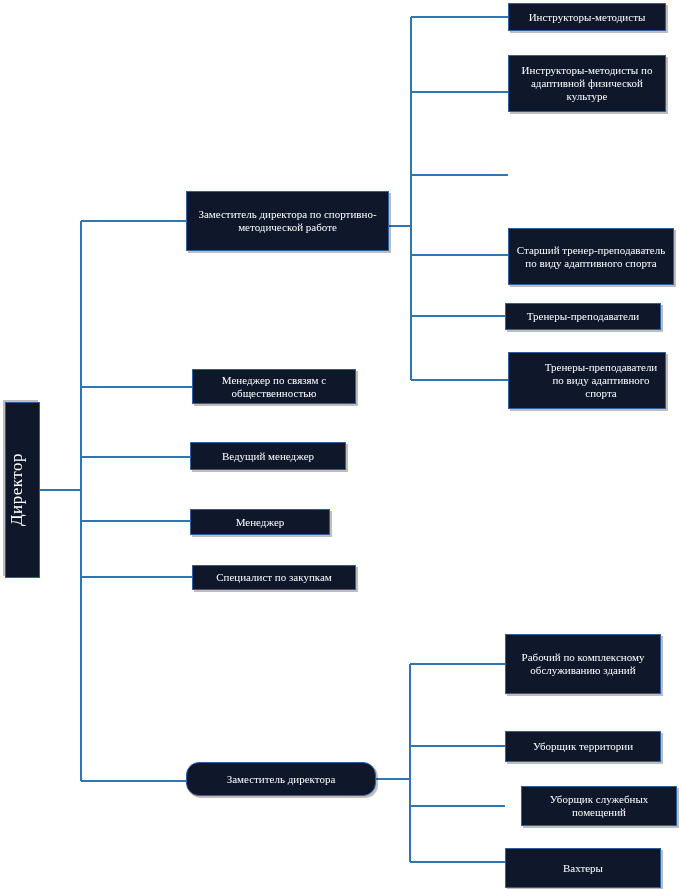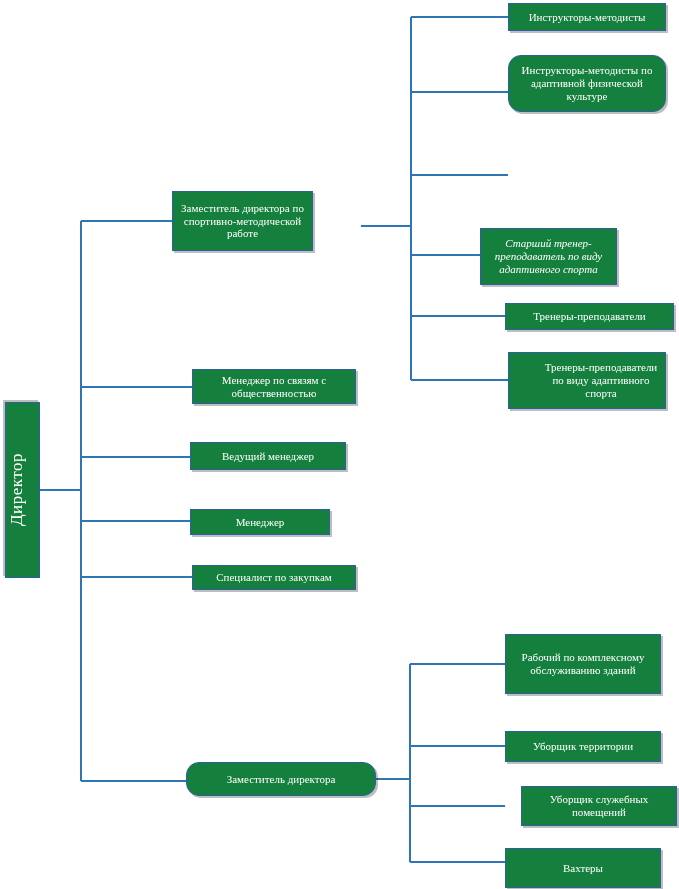--- a/index.html
+++ b/index.html
@@ -22,21 +22,21 @@
     position: absolute;
     left: 0;
     top: 0;
     width: 679px;
     height: 889px;
     pointer-events: none;
   }
   .node {
     position: absolute;
     box-sizing: border-box;
-    background: #15803d;
+    background: #0f172a;
     border: 1px solid #2E5FA3;
     color: #ffffff;
     display: flex;
     align-items: center;
     justify-content: center;
     text-align: center;
     line-height: 1.18;
     font-size: 11px;
     padding: 1px 4px;
     z-index: 2;
@@ -96,21 +96,21 @@
       <path d="M410,746 L505,746"></path>
       <path d="M410,806 L505,806"></path>
       <path d="M410,862 L505,862"></path>
     </g>
   </svg>
 
   <div class="node node-director" id="node-director" style="left: 5px; top: 402px; width: 35px; height: 176px;">
     <span class="label">Директор</span>
   </div>
 
-  <div class="node node-big" id="node-l1-0" style="left: 172px; top: 191px; width: 141px; height: 60px;">
+  <div class="node node-big" id="node-l1-0" style="left: 186px; top: 191px; width: 203px; height: 60px;">
     <span class="label">Заместитель директора по спортивно-методической работе</span>
   </div>
   <div class="node" id="node-l1-1" style="left: 192px; top: 369px; width: 164px; height: 35px;">
     <span class="label">Менеджер по связям с общественностью</span>
   </div>
   <div class="node" id="node-l1-2" style="left: 190px; top: 442px; width: 156px; height: 28px;">
     <span class="label">Ведущий менеджер</span>
   </div>
   <div class="node" id="node-l1-3" style="left: 190px; top: 509px; width: 140px; height: 26px;">
     <span class="label">Менеджер</span>
@@ -118,27 +118,27 @@
   <div class="node" id="node-l1-4" style="left: 192px; top: 565px; width: 164px; height: 25px;">
     <span class="label">Специалист по закупкам</span>
   </div>
   <div class="node" id="node-l1-5" style="left: 186px; top: 762px; width: 190px; height: 34px; border-radius: 13px;">
     <span class="label">Заместитель директора</span>
   </div>
 
   <div class="node" id="node-sp-0" style="left: 508px; top: 3px; width: 158px; height: 28px;">
     <span class="label">Инструкторы-методисты</span>
   </div>
-  <div class="node" id="node-sp-1" style="left: 508px; top: 55px; width: 158px; height: 57px; border-radius: 13px;">
+  <div class="node" id="node-sp-1" style="left: 508px; top: 55px; width: 158px; height: 57px;">
     <span class="label">Инструкторы-методисты по адаптивной физической культуре</span>
   </div>
-  <div class="node" id="node-sp-3" style="left: 480px; top: 228px; width: 137px; height: 57px; font-style: italic;">
+  <div class="node" id="node-sp-3" style="left: 508px; top: 228px; width: 166px; height: 57px;">
     <span class="label">Старший тренер-преподаватель по виду адаптивного спорта</span>
   </div>
-  <div class="node" id="node-sp-4" style="left: 505px; top: 303px; width: 169px; height: 27px;">
+  <div class="node" id="node-sp-4" style="left: 505px; top: 303px; width: 156px; height: 27px;">
     <span class="label">Тренеры-преподаватели</span>
   </div>
   <div class="node" id="node-sp-5" style="left: 508px; top: 352px; width: 158px; height: 57px; padding-left: 32px;">
     <span class="label">Тренеры-преподаватели по виду адаптивного спорта</span>
   </div>
 
   <div class="node" id="node-dp-0" style="left: 505px; top: 634px; width: 156px; height: 60px;">
     <span class="label">Рабочий по комплексному обслуживанию зданий</span>
   </div>
   <div class="node" id="node-dp-1" style="left: 505px; top: 731px; width: 156px; height: 31px;">

